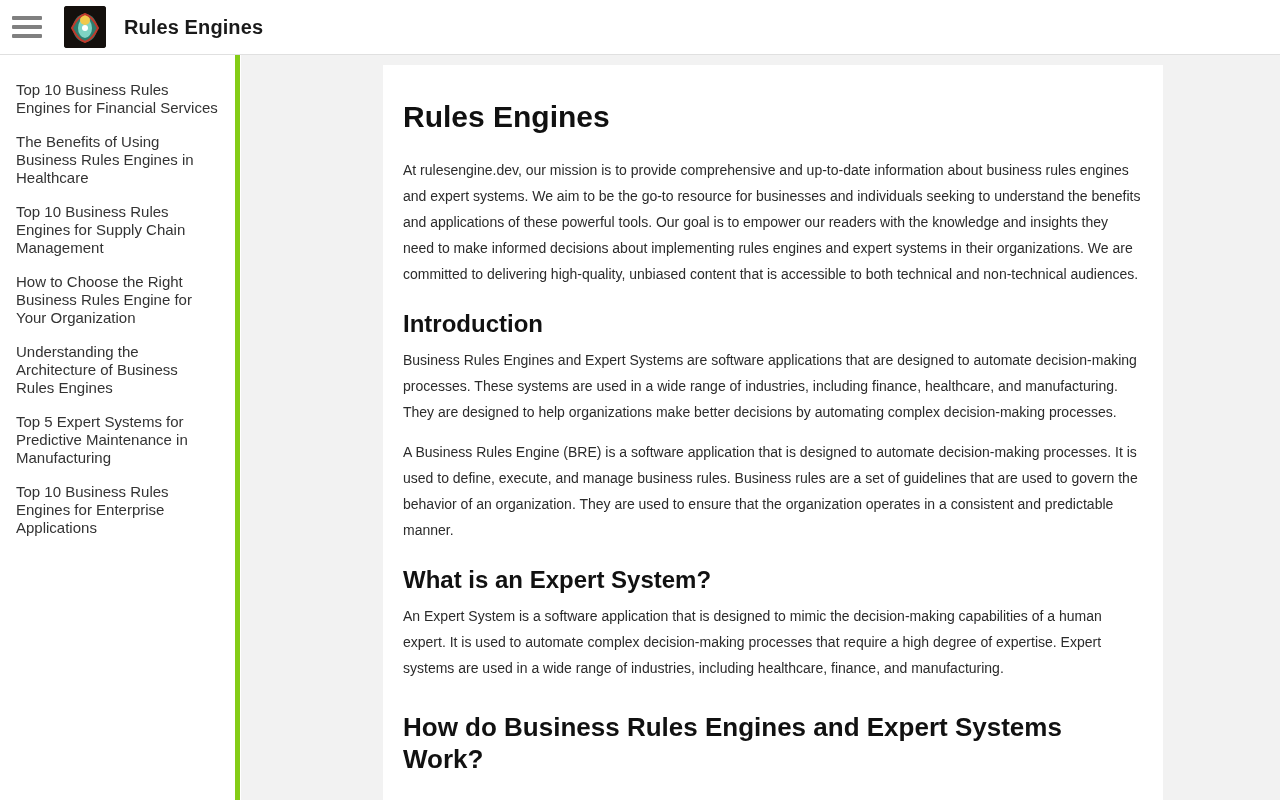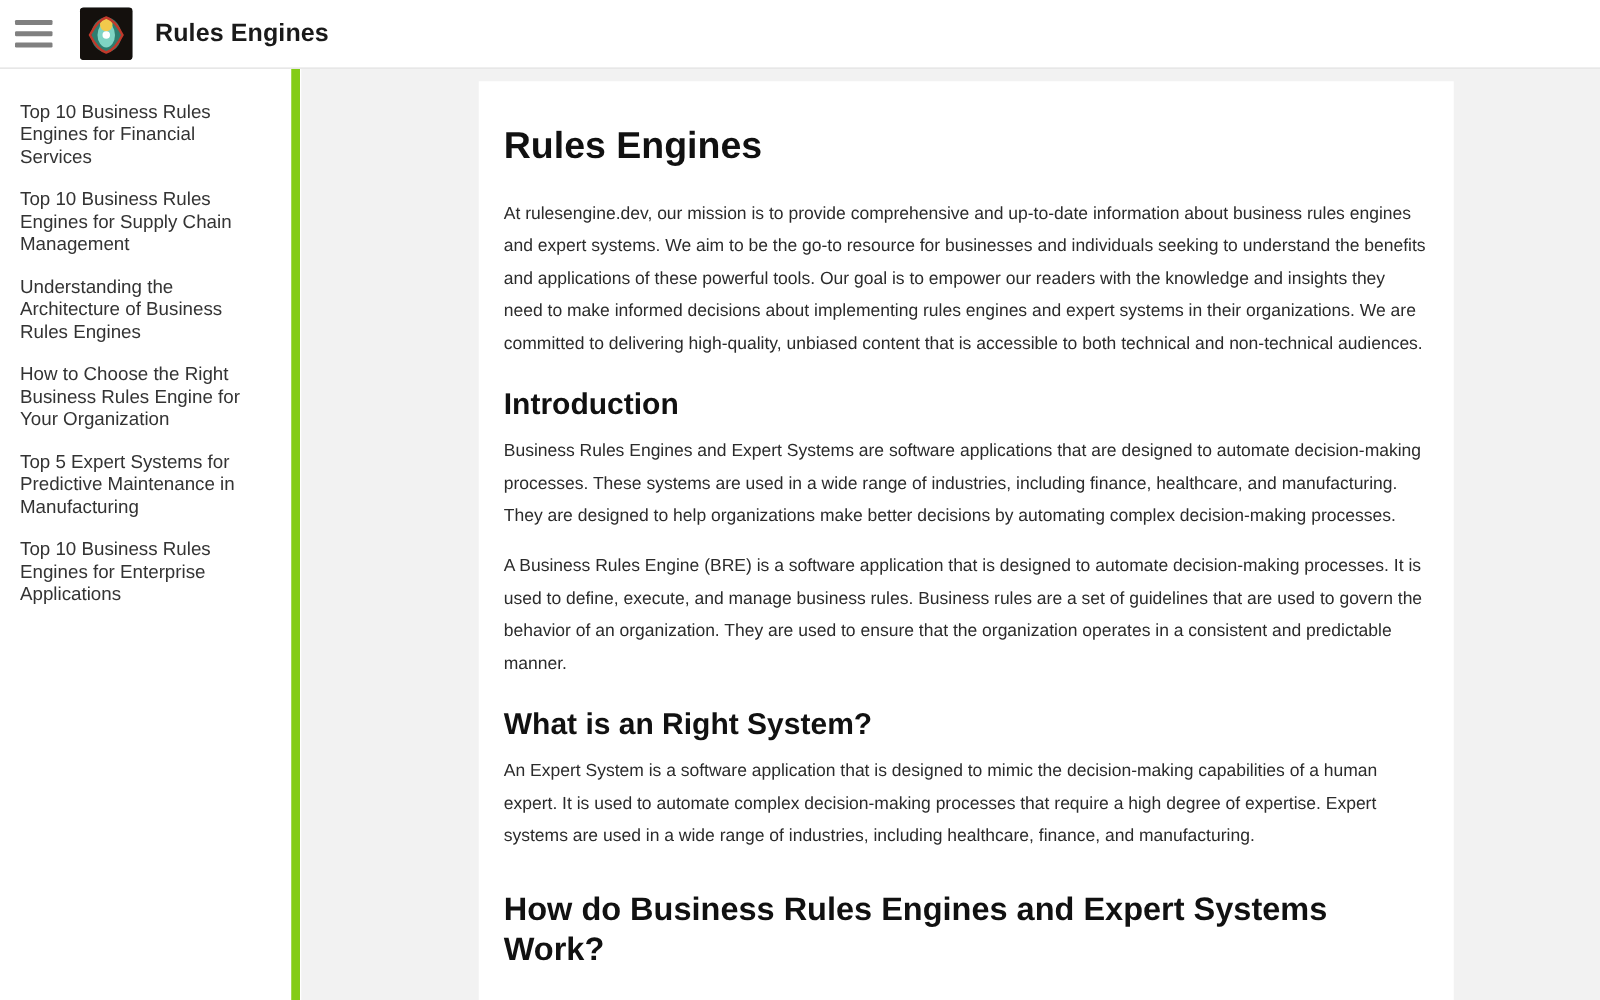--- a/index.html
+++ b/index.html
@@ -64,21 +64,21 @@
   }
 
   
   .sidebar {
     position: absolute;
     top: 55px;
     left: 0;
     width: 240px;
     height: 745px;
     background: #ffffff;
-    border-right: 7px solid #84cc16;
+    border-right: 5px solid #84cc16;
     padding: 18px 0 0 0;
     overflow: hidden;
   }
   .nav-item {
     display: block;
     padding: 8px 16px 8px 16px;
     font-size: 15px;
     line-height: 18px;
     color: #333333;
     text-decoration: none;
@@ -148,36 +148,37 @@
       <circle cx="21" cy="14" r="5" fill="#f2c94c"></circle>
       <path d="M8 22 Q14 10 21 8 Q28 10 34 22 Q28 34 21 36 Q14 34 8 22 Z" fill="none" stroke="#c0392b" stroke-width="2"></path>
       <circle cx="21" cy="22" r="3" fill="#ffffff"></circle>
     </svg>
   </div>
   <div class="site-title">Rules Engines</div>
 </div>
 
 <div class="sidebar">
   <a class="nav-item">Top 10 Business Rules Engines for Financial Services</a>
+  <a class="nav-item">The Benefits of Using Business Rules Engines in Healthcare</a>
   <a class="nav-item">Top 10 Business Rules Engines for Supply Chain Management</a>
+  <a class="nav-item">How to Choose the Right Business Rules Engine for Your Organization</a>
   <a class="nav-item">Understanding the Architecture of Business Rules Engines</a>
-  <a class="nav-item">How to Choose the Right Business Rules Engine for Your Organization</a>
   <a class="nav-item">Top 5 Expert Systems for Predictive Maintenance in Manufacturing</a>
   <a class="nav-item">Top 10 Business Rules Engines for Enterprise Applications</a>
 </div>
 
 <div class="canvas"></div>
 
 <div class="article">
   <h1>Rules Engines</h1>
   <p>At rulesengine.dev, our mission is to provide comprehensive and up-to-date information about business rules engines and expert systems. We aim to be the go-to resource for businesses and individuals seeking to understand the benefits and applications of these powerful tools. Our goal is to empower our readers with the knowledge and insights they need to make informed decisions about implementing rules engines and expert systems in their organizations. We are committed to delivering high-quality, unbiased content that is accessible to both technical and non-technical audiences.</p>
 
 
   <h3>Introduction</h3>
   <p>Business Rules Engines and Expert Systems are software applications that are designed to automate decision-making processes. These systems are used in a wide range of industries, including finance, healthcare, and manufacturing. They are designed to help organizations make better decisions by automating complex decision-making processes.</p>
 
   <p>A Business Rules Engine (BRE) is a software application that is designed to automate decision-making processes. It is used to define, execute, and manage business rules. Business rules are a set of guidelines that are used to govern the behavior of an organization. They are used to ensure that the organization operates in a consistent and predictable manner.</p>
 
-  <h3>What is an Right System?</h3>
+  <h3>What is an Expert System?</h3>
   <p>An Expert System is a software application that is designed to mimic the decision-making capabilities of a human expert. It is used to automate complex decision-making processes that require a high degree of expertise. Expert systems are used in a wide range of industries, including healthcare, finance, and manufacturing.</p>
 
   <h2>How do Business Rules Engines and Expert Systems Work?</h2>
 </div>
 
 </body></html>

